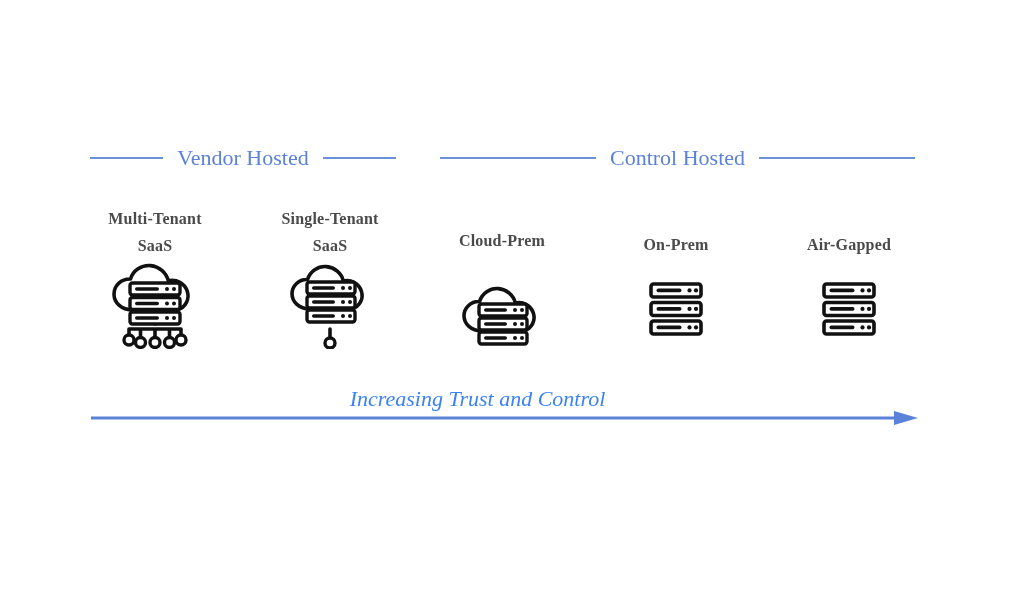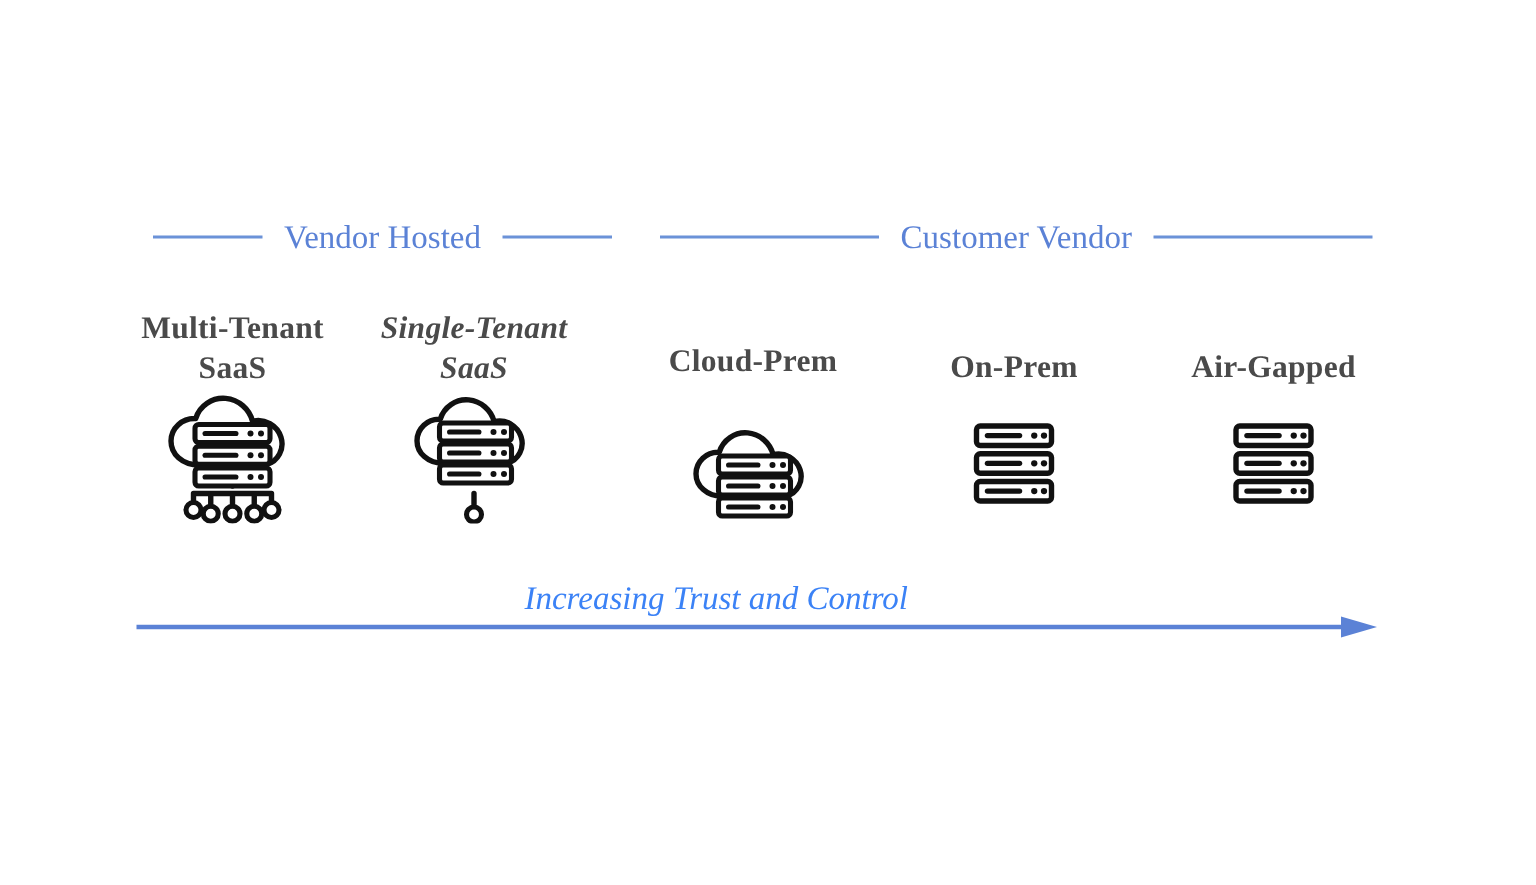--- a/index.html
+++ b/index.html
@@ -23,21 +23,21 @@
   }
 
   
   .section-band {
     position: absolute;
     top: 142px;
     height: 32px;
     display: flex;
     align-items: center;
   }
-  .band-vendor { left: 102px; width: 306px; }
+  .band-vendor { left: 90px; width: 306px; }
   .band-customer { left: 440px; width: 475px; }
 
   .band-rule {
     flex: 1 1 auto;
     height: 0;
     border-top: 2px solid #6b92d8;
   }
   .band-label {
     flex: 0 0 auto;
     padding: 0 14px;
@@ -49,21 +49,21 @@
 
   
   .col {
     position: absolute;
     top: 205px;
     width: 190px;
     text-align: center;
   }
   .col-heading {
     color: #4a4a4a;
-    font-size: 21px;
+    font-size: 16px;
     font-weight: bold;
     line-height: 27px;
     letter-spacing: 0.2px;
     height: 58px;
   }
   .col-heading.one-line {
     padding-top: 26px;
     height: 32px;
   }
   .icon-wrap {
@@ -103,21 +103,21 @@
 <div id="diagram">
 
   <div class="section-band band-vendor">
     <span class="band-rule"></span>
     <span class="band-label">Vendor Hosted</span>
     <span class="band-rule"></span>
   </div>
 
   <div class="section-band band-customer">
     <span class="band-rule"></span>
-    <span class="band-label">Customer Vendor</span>
+    <span class="band-label">Control Hosted</span>
     <span class="band-rule"></span>
   </div>
 
   <div class="col" style="left:60px;">
     <div class="col-heading">
       <div>Multi-Tenant</div>
       <div>SaaS</div>
     </div>
     <div class="icon-wrap">
       <svg width="104" height="86" viewBox="0 0 104 86">
@@ -149,21 +149,21 @@
           <circle cx="26" cy="77" r="5"></circle>
           <circle cx="78" cy="77" r="5"></circle>
           <circle cx="37.5" cy="79.5" r="5"></circle>
           <circle cx="52" cy="79.5" r="5"></circle>
           <circle cx="66.5" cy="79.5" r="5"></circle>
         </g>
       </svg>
     </div>
   </div>
 
-  <div class="col" style="left:221px;font-style:italic;">
+  <div class="col" style="left:235px;">
     <div class="col-heading">
       <div>Single-Tenant</div>
       <div>SaaS</div>
     </div>
     <div class="icon-wrap">
       <svg width="92" height="86" viewBox="0 0 92 86">
         <g fill="none" stroke="#111111" stroke-width="3.6" stroke-linecap="round" stroke-linejoin="round">
           <path d="M26 46 C15 46 8 38.8 8 30.8 C8 22.8 15 16 23.5 16.5 C26 8.2 34 2.8 42.5 3.6 C50.6 4.4 57.5 10.3 59.4 18.1 C67.2 16.2 75 20.8 77.4 28.2 C79.8 35.6 75.7 43.6 68.2 45.6 C67 45.9 65.8 46 64.6 46"></path>
           <path d="M46 66 L46 76"></path>
         </g>

